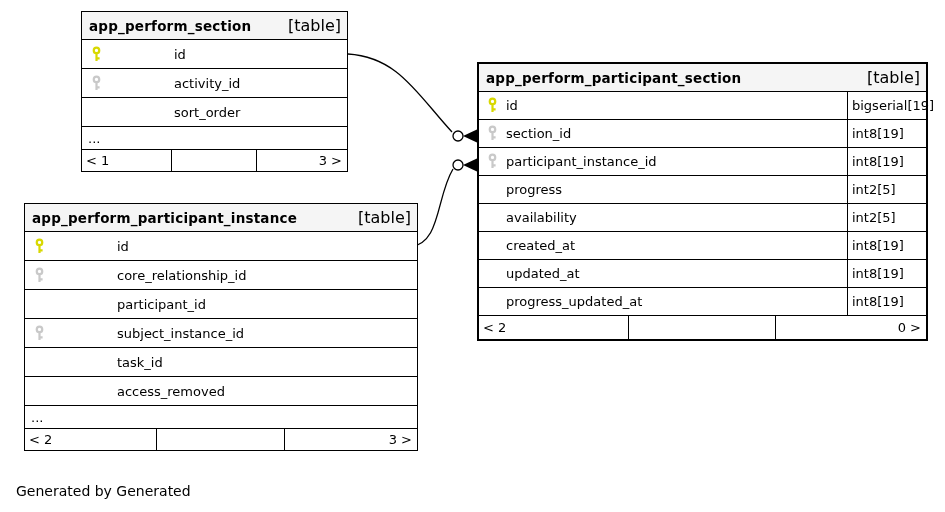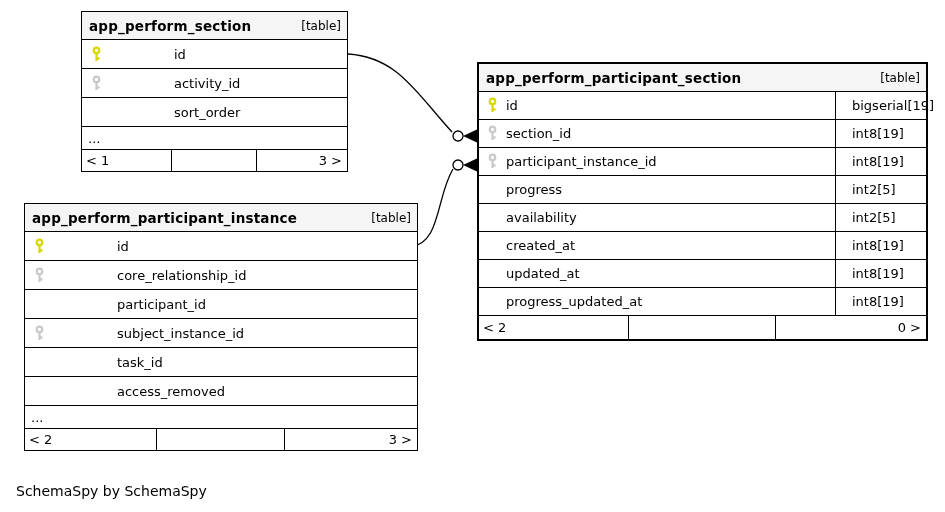--- a/index.html
+++ b/index.html
@@ -16,34 +16,34 @@
 
   .tbl { position:absolute; background:#fff; border:1px solid #000; box-sizing:border-box; font-size:13px; }
   .tbl.focus { border-width:2px; }
 
   .hdr {
     display:flex; justify-content:space-between; align-items:center;
     height:28px; background:#f5f5f5; border-bottom:1px solid #000;
     padding:0 6px 0 7px; box-sizing:border-box;
   }
   .tname { font-weight:bold; font-size:13.5px; letter-spacing:0.2px; }
-  .ttag  { font-size:12px; }
+  .ttag  { font-size:16px; }
 
   .row { display:flex; align-items:center; height:29px; border-bottom:1px solid #000; padding-left:9px; box-sizing:border-box;gap:48px; }
   .tbl.focus .row { height:28px; padding-left:8px; }
   .key-slot { width:13px; height:17px; display:flex; align-items:center; flex:none; }
   .key { width:11px; height:17px; display:block; }
   .pk { color:#d8d800; }
   .fk { color:#c9c9c9; }
   .cname { margin-left:22px; white-space:nowrap; }
   .tbl.focus .cname { margin-left:6px; }
   .namecell { display:flex; align-items:center; flex:1 1 auto; height:100%; }
   .typecell {
-    width:91px; flex:none; height:100%; display:flex; align-items:center;
-    border-left:1px solid #000; padding-left:16px; box-sizing:border-box; white-space:nowrap;
+    width:79px; flex:none; height:100%; display:flex; align-items:center;
+    border-left:1px solid #000; padding-left:4px; box-sizing:border-box; white-space:nowrap;
   }
 
   .ell { display:flex; align-items:center; height:23px; border-bottom:1px solid #000; padding-left:6px; box-sizing:border-box; }
 
   .foot { display:flex; height:21px; }
   .tbl.focus .foot { height:23px; }
   .fc { flex:1 1 0; display:flex; align-items:center; box-sizing:border-box; }
   .fc + .fc { border-left:1px solid #000; }
   .fc.fl { padding-left:4px; }
   .fc.fr { justify-content:flex-end; padding-right:5px; }
@@ -229,15 +229,15 @@
       </span>
       <span class="typecell">int8[19]</span>
     </div>
     <div class="foot">
       <span class="fc fl">&lt; 2</span>
       <span class="fc"></span>
       <span class="fc fr">0 &gt;</span>
     </div>
   </div>
 
-  <div class="note">SchemaSpy by SchemaSpy</div>
+  <div class="note">Generated by Generated</div>
 
 </div>
 
 </body></html>

